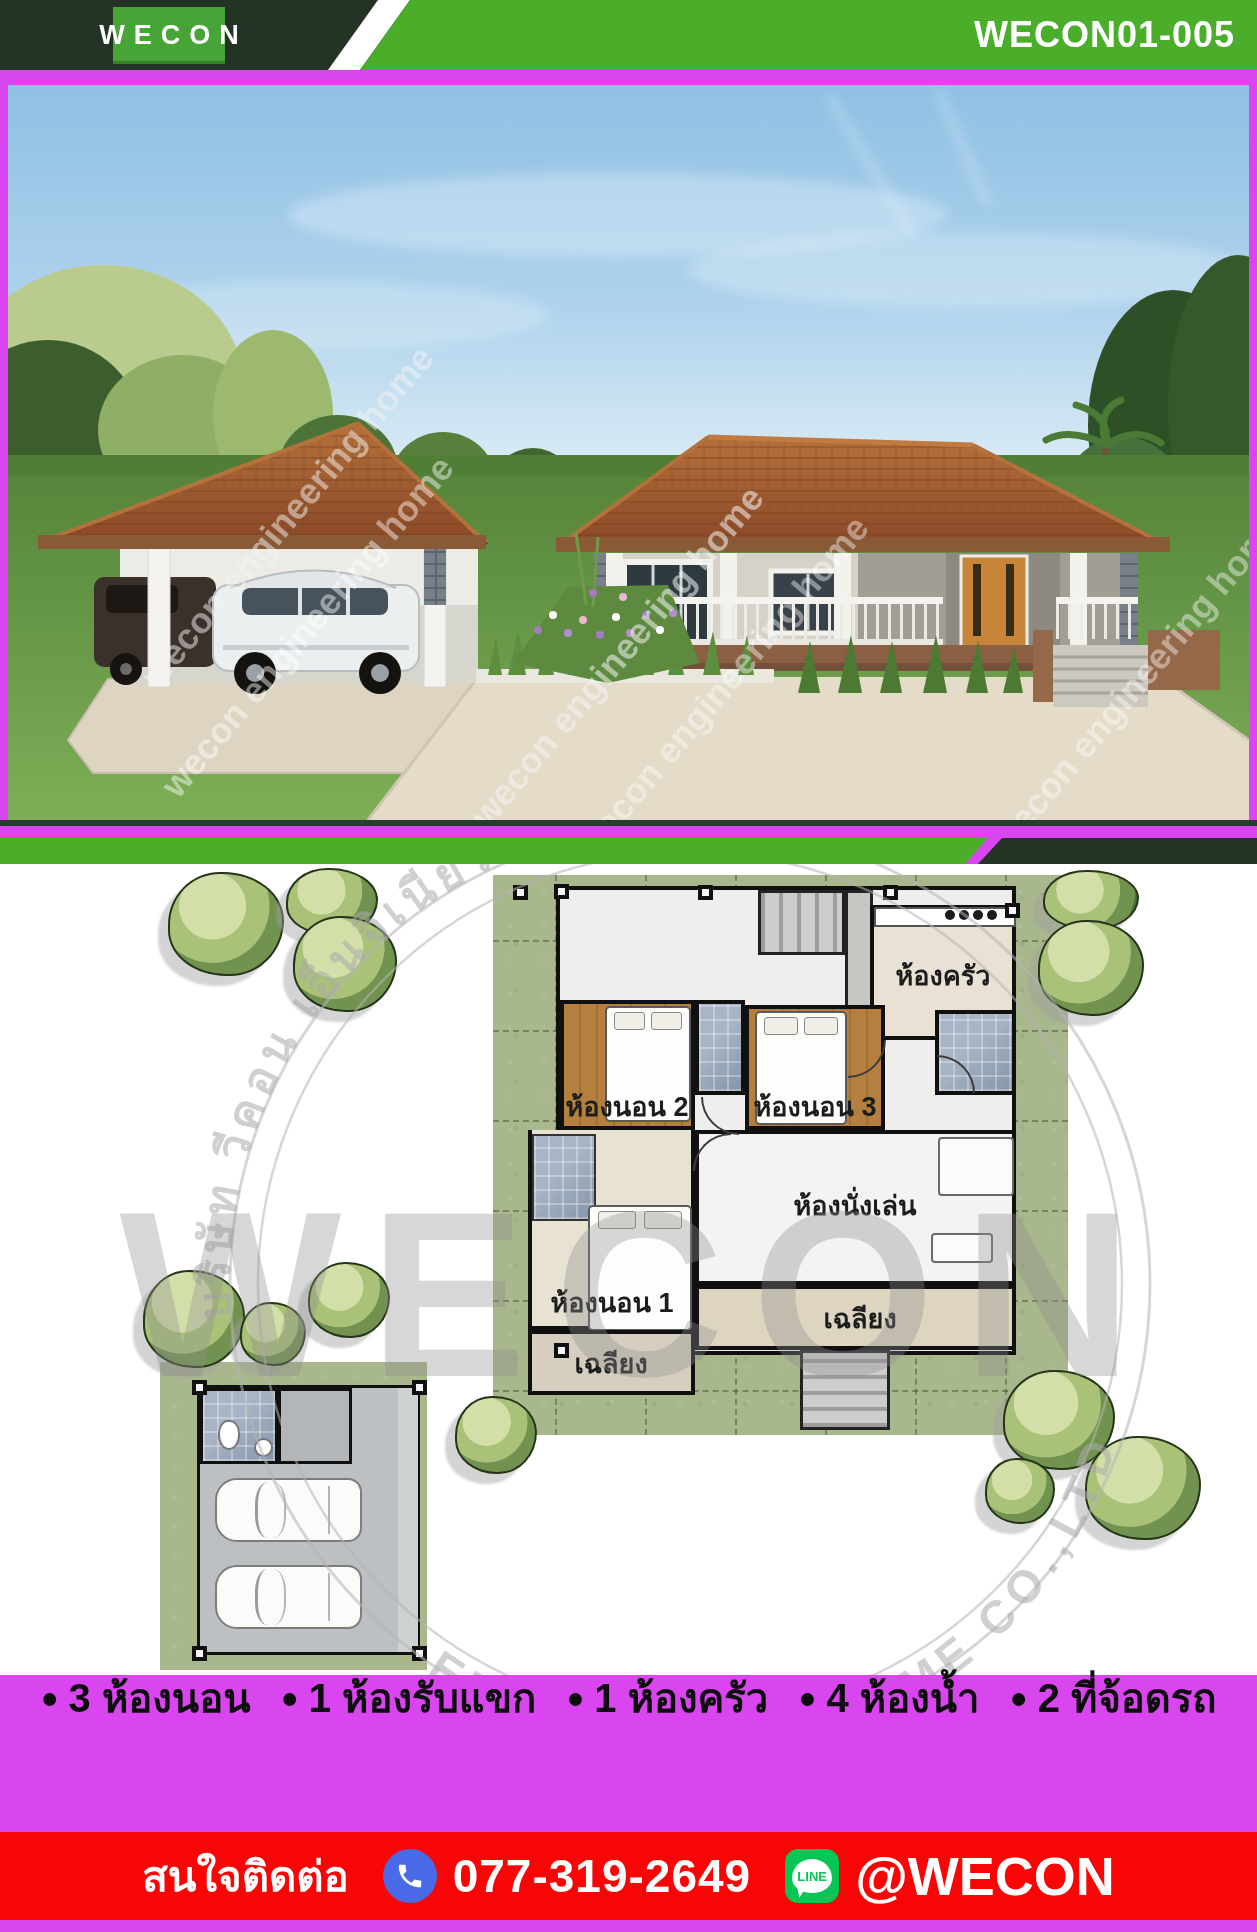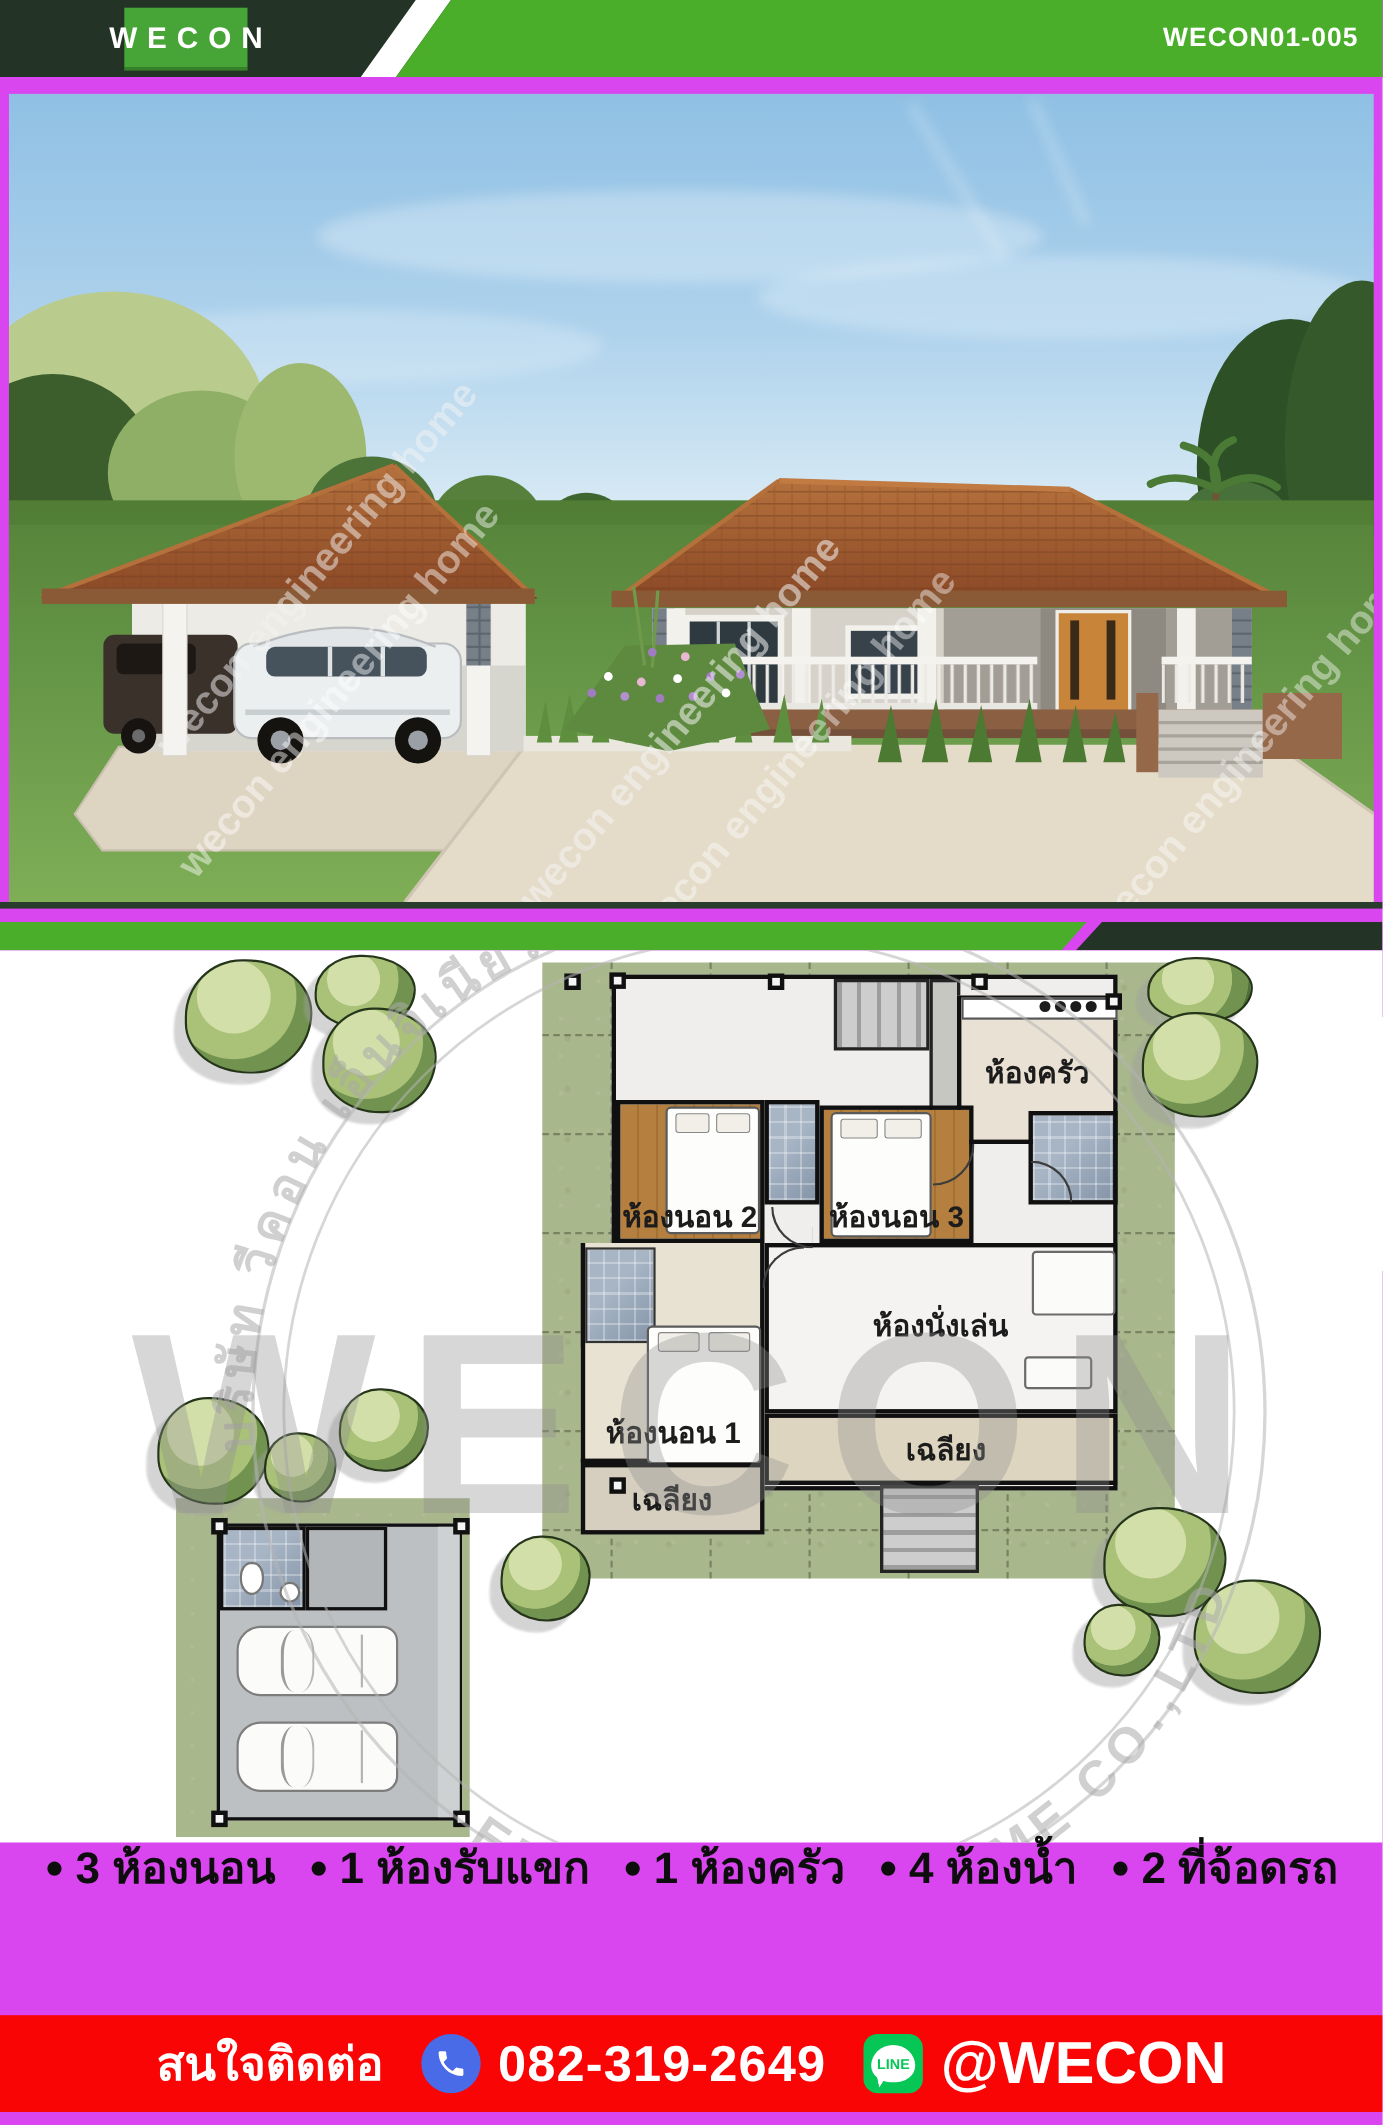--- a/index.html
+++ b/index.html
@@ -9,21 +9,21 @@
   
   .header{position:absolute;left:0;top:0;width:1257px;height:70px;background:#233427;}
   .header-stripe{position:absolute;inset:0;background:#ffffff;
     clip-path:polygon(378px 0,410px 0,360px 100%,328px 100%);}
   .header-green{position:absolute;inset:0;background:#4AAE2B;
     clip-path:polygon(410px 0,100% 0,100% 100%,360px 100%);}
   .logo-box{position:absolute;left:113px;top:7px;width:112px;height:57px;background:#47A437;
     box-shadow:inset 0 -3px 0 rgba(0,0,0,.22);display:flex;align-items:center;justify-content:center;}
   .logo-box span{color:#fff;font-weight:bold;font-size:27px;letter-spacing:9px;padding-left:9px;}
   .header-code{position:absolute;right:22px;top:0;height:70px;display:flex;align-items:center;
-    color:#fff;font-weight:bold;font-size:24px;letter-spacing:1px;}
+    color:#fff;font-weight:bold;font-size:36px;letter-spacing:1px;}
 
   
   .photo-frame{position:absolute;left:8px;top:85px;width:1241px;height:735px;overflow:hidden;}
   .photo-frame svg{display:block;}
   .photo-bottom-bar{position:absolute;left:0;top:820px;width:1257px;height:6px;background:#2a3c2e;}
 
   
   .divider{position:absolute;left:0;top:838px;width:1257px;height:26px;}
   .divider .dv-green{position:absolute;inset:0;background:#4AAE2B;
     clip-path:polygon(0 0,988px 0,965px 100%,0 100%);}
@@ -451,21 +451,21 @@
   </div>
 
   <div class="contact-bar">
     <span class="contact-label">สนใจติดต่อ</span>
     <div class="phone-group">
       <div class="phone-icon">
         <svg width="30" height="30" viewBox="0 0 24 24">
           <path fill="#ffffff" d="M6.62 10.79c1.44 2.83 3.76 5.14 6.59 6.59l2.2-2.21c.27-.27.67-.36 1.02-.24 1.12.37 2.33.57 3.57.57.55 0 1 .45 1 1V20c0 .55-.45 1-1 1-9.39 0-17-7.61-17-17 0-.55.45-1 1-1h3.5c.55 0 1 .45 1 1 0 1.25.2 2.45.57 3.57.11.35.03.74-.25 1.02l-2.2 2.2z"></path>
         </svg>
       </div>
-      <span class="contact-phone">082-319-2649</span>
+      <span class="contact-phone">077-319-2649</span>
     </div>
     <div class="line-group">
       <div class="line-icon">
         <div class="line-bubble">LINE</div>
       </div>
       <span class="contact-line-id">@WECON</span>
     </div>
   </div>
 
 </div>

